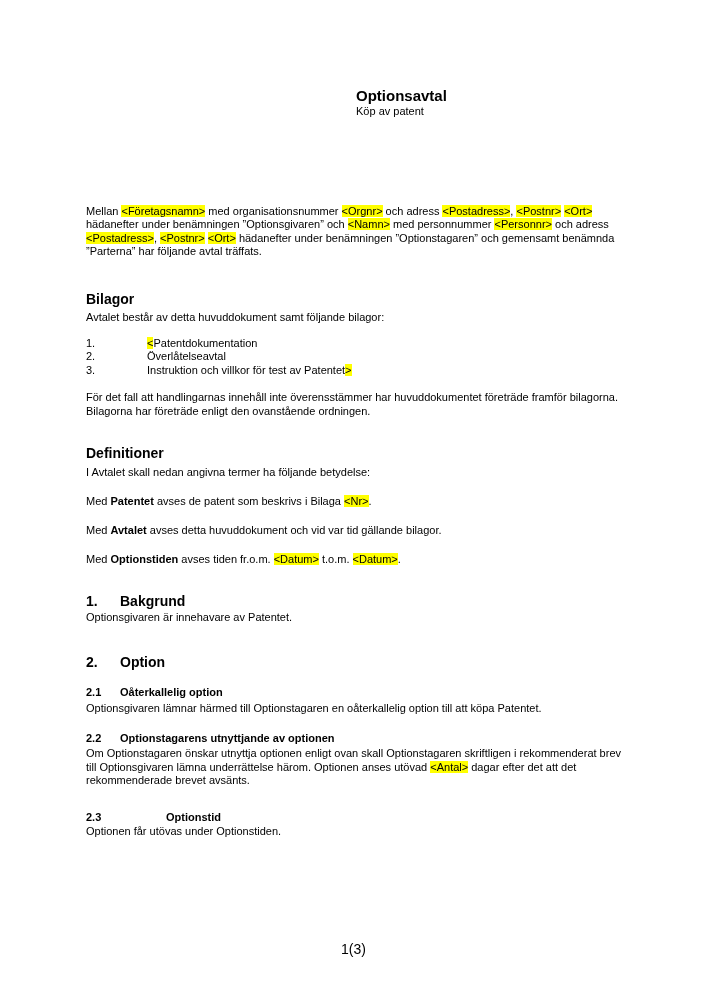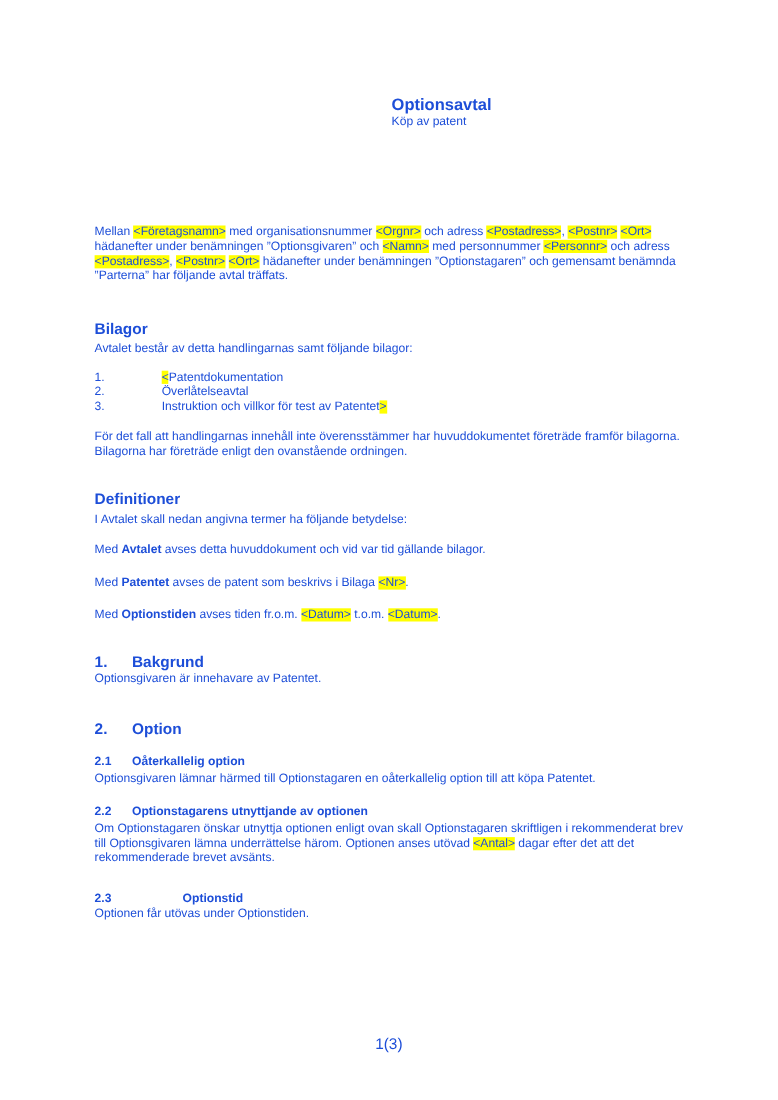--- a/index.html
+++ b/index.html
@@ -2,21 +2,21 @@
 <html><head>
 <meta charset="utf-8">
 <style>
   html, body { margin: 0; padding: 0; background: #ffffff; }
   .page {
     position: relative;
     width: 707px;
     height: 1000px;
     background: #ffffff;
     font-family: "Liberation Sans", sans-serif;
-    color: #1d4ed8;
+    color: #000000;
     overflow: hidden;
   }
   .content {
     position: absolute;
     left: 86px;
     top: 0;
     width: 537px;
     padding-top: 87px;
   }
   p { margin: 0; }
@@ -94,21 +94,21 @@
 
 <div class="page">
   <div class="content">
 
     <div class="doc-title">Optionsavtal</div>
     <div class="doc-subtitle">Köp av patent</div>
 
     <p class="body sp-intro"><span>Mellan </span><span class="hl">&lt;Företagsnamn&gt;</span><span> med organisationsnummer </span><span class="hl">&lt;Orgnr&gt;</span><span> och adress </span><span class="hl">&lt;Postadress&gt;</span><span>, </span><span class="hl">&lt;Postnr&gt;</span><span> </span><span class="hl">&lt;Ort&gt;</span><span> hädanefter under benämningen ”Optionsgivaren” och </span><span class="hl">&lt;Namn&gt;</span><span> med personnummer </span><span class="hl">&lt;Personnr&gt;</span><span> och adress </span><span class="hl">&lt;Postadress&gt;</span><span>, </span><span class="hl">&lt;Postnr&gt;</span><span> </span><span class="hl">&lt;Ort&gt;</span><span> hädanefter under benämningen ”Optionstagaren” och gemensamt benämnda ”Parterna” har följande avtal träffats.</span></p>
 
     <div class="h2 sp-h2-bilagor">Bilagor</div>
-    <p class="body sp-lead-bil">Avtalet består av detta handlingarnas samt följande bilagor:</p>
+    <p class="body sp-lead-bil">Avtalet består av detta huvuddokument samt följande bilagor:</p>
 
     <div class="sp-list">
       <div class="li-row">
         <span class="li-num">1.</span>
         <span class="li-text"><span class="hl">&lt;</span><span>Patentdokumentation</span></span>
       </div>
       <div class="li-row">
         <span class="li-num">2.</span>
         <span class="li-text"><span>Överlåtelseavtal</span></span>
       </div>
@@ -116,22 +116,22 @@
         <span class="li-num">3.</span>
         <span class="li-text"><span>Instruktion och villkor för test av Patentet</span><span class="hl">&gt;</span></span>
       </div>
     </div>
 
     <p class="body sp-preced">För det fall att handlingarnas innehåll inte överensstämmer har huvuddokumentet företräde framför bilagorna. Bilagorna har företräde enligt den ovanstående ordningen.</p>
 
     <div class="h2 sp-h2-def">Definitioner</div>
     <p class="body sp-lead-def">I Avtalet skall nedan angivna termer ha följande betydelse:</p>
 
+    <p class="body sp-def2"><span>Med </span><span class="b">Patentet</span><span> avses de patent som beskrivs i Bilaga </span><span class="hl">&lt;Nr&gt;</span><span>.</span></p>
     <p class="body sp-def1"><span>Med </span><span class="b">Avtalet</span><span> avses detta huvuddokument och vid var tid gällande bilagor.</span></p>
-    <p class="body sp-def2"><span>Med </span><span class="b">Patentet</span><span> avses de patent som beskrivs i Bilaga </span><span class="hl">&lt;Nr&gt;</span><span>.</span></p>
     <p class="body sp-def3"><span>Med </span><span class="b">Optionstiden</span><span> avses tiden fr.o.m. </span><span class="hl">&lt;Datum&gt;</span><span> t.o.m. </span><span class="hl">&lt;Datum&gt;</span><span>.</span></p>
 
     <div class="sec-h1 sp-sec1">
       <span class="num">1.</span>
       <span>Bakgrund</span>
     </div>
 
     <p class="body sp-p-11"><span>Optionsgivaren är innehavare av Patentet.</span></p>
 
     <div class="sec-h1 sp-sec2">

